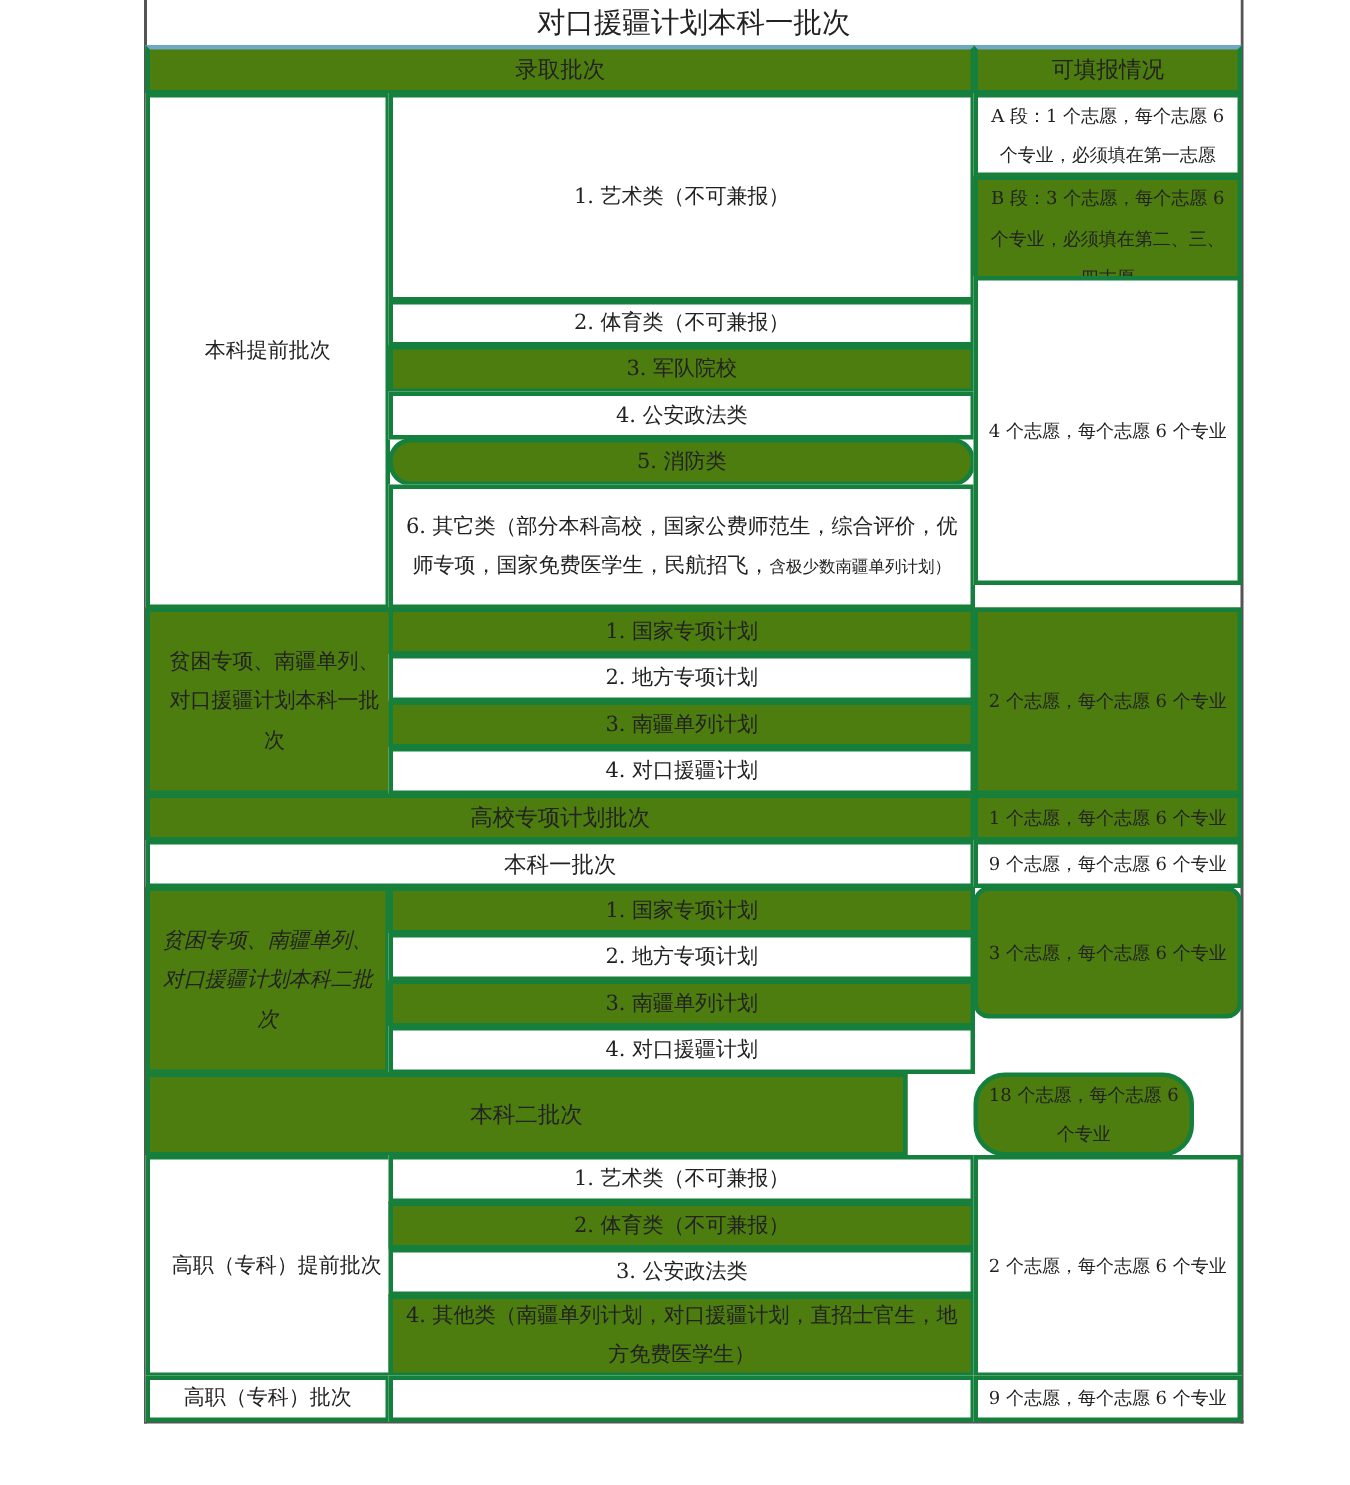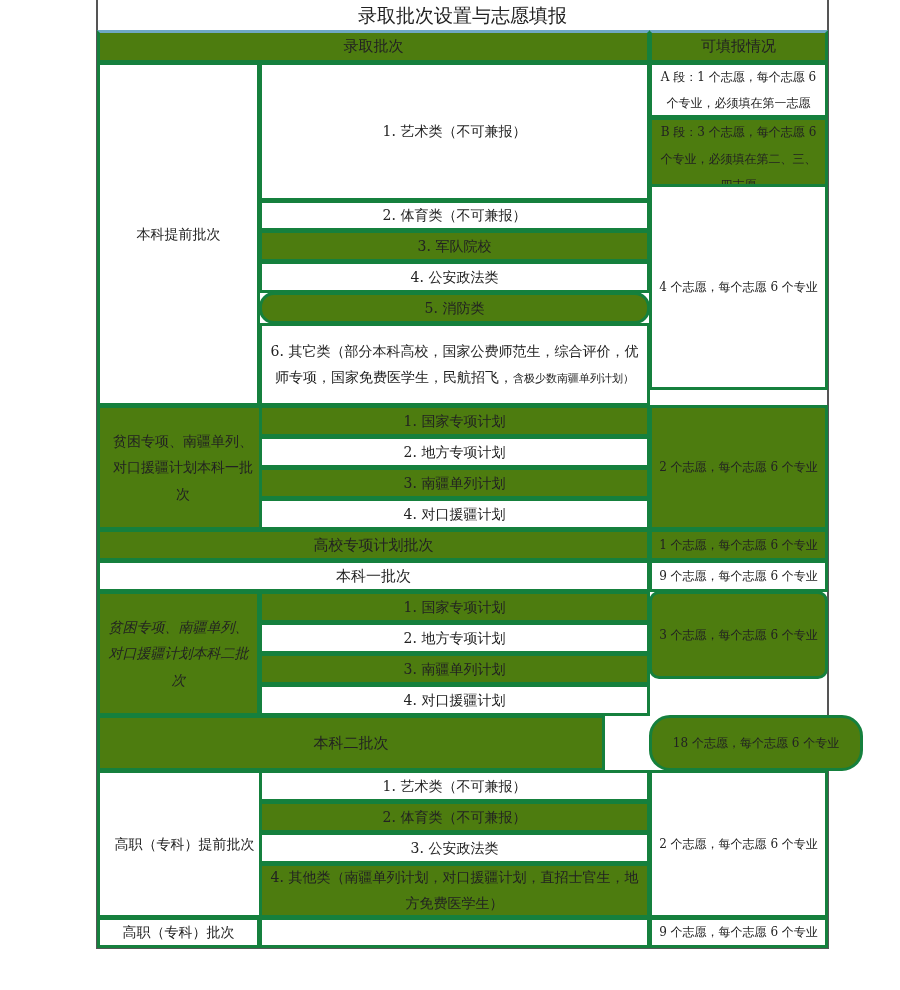--- a/index.html
+++ b/index.html
@@ -16,21 +16,21 @@
     .title { border: none; font-size: 19px; background: #fff; }
     .hdr { font-size: 15px; border-top: 3px solid #6fa8c4; }
     .small { font-size: 12px; line-height: 2.2; padding: 0 6px; }
     .sm-inline { font-size: 11px; }
   </style>
 </head>
 <body>
 
 <div class="frame"></div>
 
-<div class="c title" style="left:98px;top:0;width:729px;height:31px;">录取批次设置与志愿填报</div>
+<div class="c title" style="left:98px;top:0;width:729px;height:31px;">对口援疆计划本科一批次</div>
 
 <div class="c blue hdr" style="left:97px;top:30px;width:553px;height:33px;">录取批次</div>
 <div class="c blue hdr" style="left:649px;top:30px;width:179px;height:33px;">可填报情况</div>
 
 <div class="c white" style="left:97px;top:62px;width:163px;height:344px;">本科提前批次</div>
 <div class="c white" style="left:259px;top:62px;width:391px;height:139px;">1.  艺术类（不可兼报）</div>
 <div class="c white small" style="left:649px;top:62px;width:179px;height:56px;">A 段：1 个志愿，每个志愿 6 个专业，必须填在第一志愿</div>
 <div class="c blue small" style="left:649px;top:117px;width:179px;height:84px;">B 段：3 个志愿，每个志愿 6 个专业，必须填在第二、三、四志愿</div>
 
 <div class="c white" style="left:259px;top:200px;width:391px;height:31px;">2.  体育类（不可兼报）</div>
@@ -56,21 +56,21 @@
 <div class="c white small" style="left:649px;top:560px;width:179px;height:32px;">9 个志愿，每个志愿 6 个专业</div>
 
 <div class="c blue" style="left:97px;top:591px;width:163px;height:125px;font-style:italic;">贫困专项、南疆单列、对口援疆计划本科二批次</div>
 <div class="c blue" style="left:259px;top:591px;width:391px;height:32px;">1.  国家专项计划</div>
 <div class="c white" style="left:259px;top:622px;width:391px;height:32px;">2.  地方专项计划</div>
 <div class="c blue" style="left:259px;top:653px;width:391px;height:32px;">3.  南疆单列计划</div>
 <div class="c white" style="left:259px;top:684px;width:391px;height:32px;">4.  对口援疆计划</div>
 <div class="c blue small" style="left:649px;top:591px;width:179px;height:88px;border-radius:10px;">3 个志愿，每个志愿 6 个专业</div>
 
 <div class="c blue" style="left:97px;top:715px;width:508px;height:56px;font-size:15px;">本科二批次</div>
-<div class="c blue small" style="left:649px;top:715px;width:214px;height:56px;border-radius:21px;">18 个志愿，每个志愿 6 个专业</div>
+<div class="c blue small" style="left:649px;top:715px;width:147px;height:56px;border-radius:21px;">18 个志愿，每个志愿 6 个专业</div>
 
 <div class="c white" style="left:97px;top:770px;width:175px;height:148px;">高职（专科）提前批次</div>
 <div class="c white" style="left:259px;top:770px;width:391px;height:32px;">1. 艺术类（不可兼报）</div>
 <div class="c blue" style="left:259px;top:801px;width:391px;height:32px;">2. 体育类（不可兼报）</div>
 <div class="c white" style="left:259px;top:832px;width:391px;height:32px;">3.  公安政法类</div>
 <div class="c blue" style="left:259px;top:863px;width:391px;height:55px;line-height:1.8;">4.  其他类（南疆单列计划，对口援疆计划，直招士官生，地方免费医学生）</div>
 <div class="c white small" style="left:649px;top:770px;width:179px;height:148px;">2 个志愿，每个志愿 6 个专业</div>
 
 <div class="c white" style="left:97px;top:917px;width:163px;height:31px;">高职（专科）批次</div>
 <div class="c white" style="left:259px;top:917px;width:391px;height:31px;"></div>

